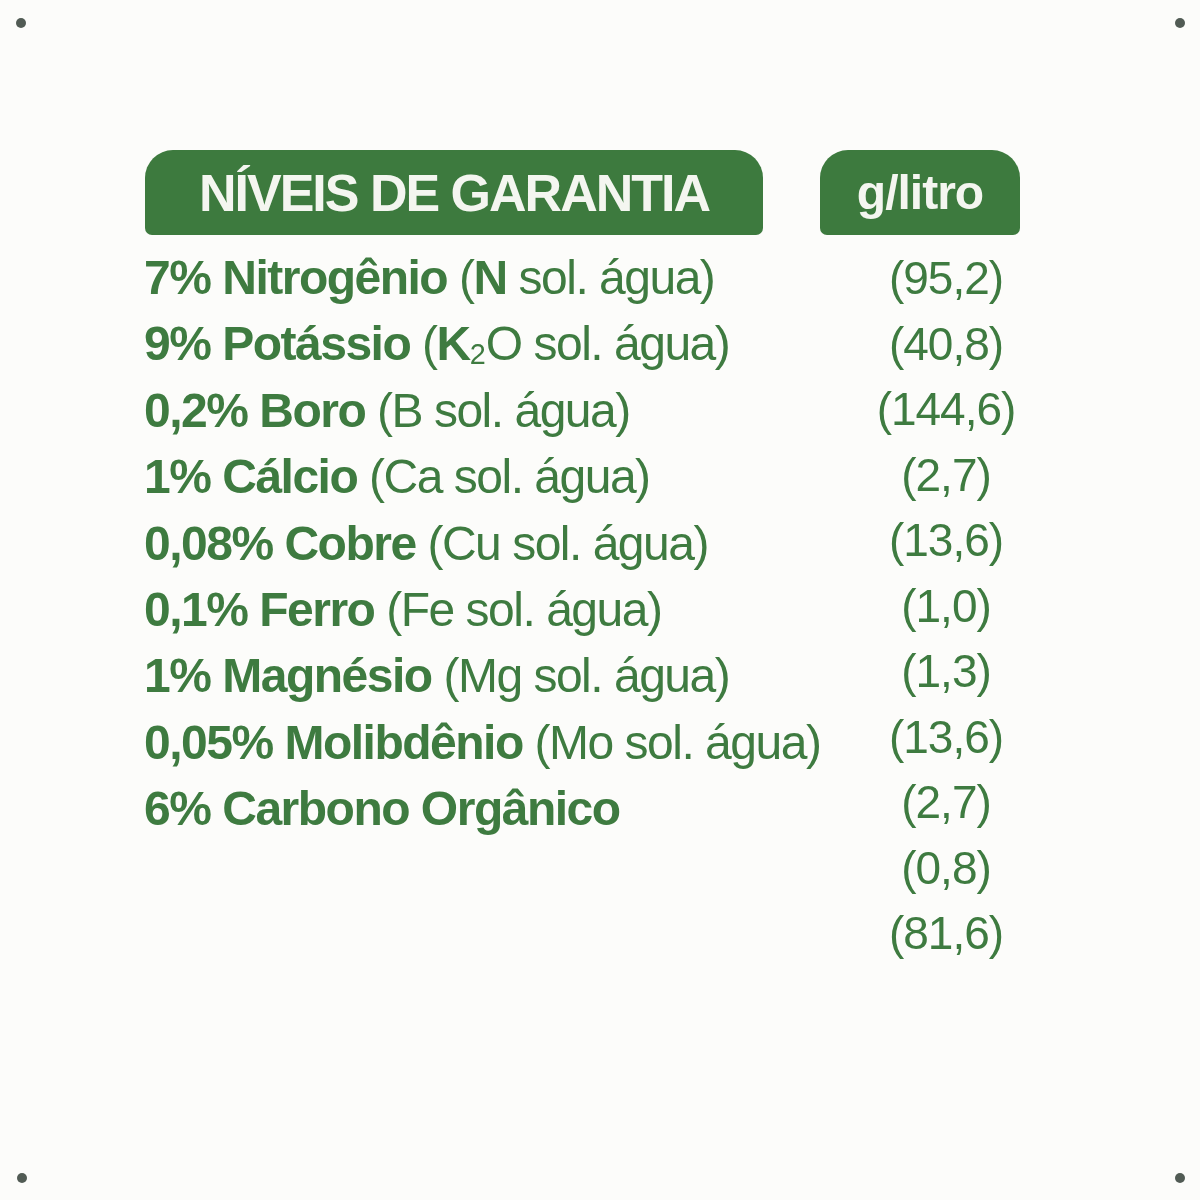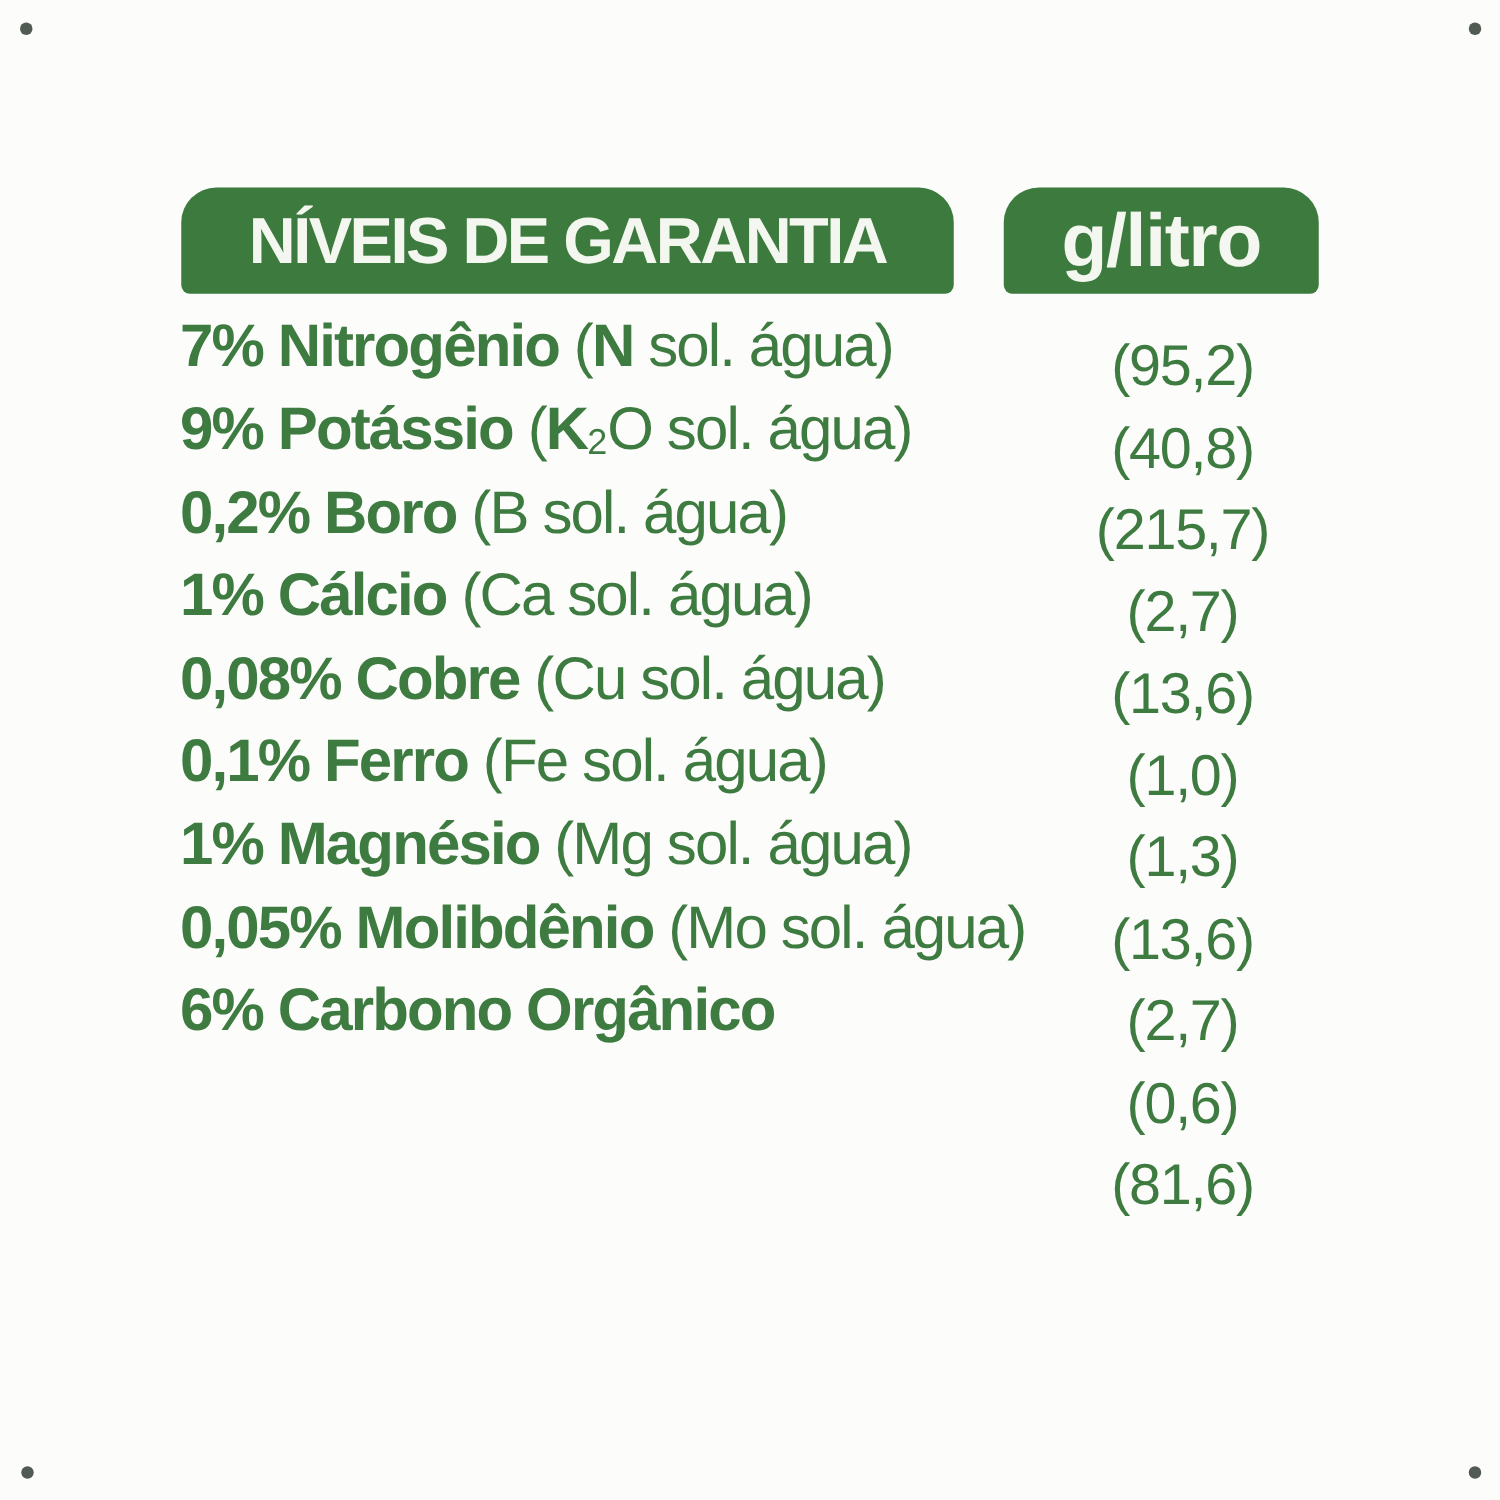--- a/index.html
+++ b/index.html
@@ -18,35 +18,35 @@
   .dot-br{left:1175px;top:1173px}
 
   .hdr{
     position:absolute;top:150px;height:85px;
     background:var(--hbg,#3d7a3e);
     border-radius:28px 28px 7px 7px;
     display:flex;align-items:center;justify-content:center;
     color:var(--htxt,#f4f6f0);font-weight:700;
   }
   .hdr-left{left:145px;width:618px;font-size:52px;letter-spacing:-2px;}
-  .hdr-right{left:803px;width:252px;font-size:60px;letter-spacing:-1px;}
+  .hdr-right{left:820px;width:200px;font-size:48px;letter-spacing:-1px;}
 
   .labels-col{
     position:absolute;left:144px;top:245px;width:690px;
     color:var(--gtxt,#3e7b40);
   }
   .nutrient-row{
     height:66.4px;line-height:66.4px;white-space:nowrap;
     font-size:48px;letter-spacing:-1.5px;font-weight:400;
   }
   .nutrient-row .b{font-weight:700;margin-top:32px;}
   .nutrient-row .sub{font-size:0.6em;vertical-align:-0.15em;letter-spacing:0;}
 
   .values-col{
-    position:absolute;left:820px;top:260px;width:246px;
+    position:absolute;left:820px;top:246px;width:246px;
     text-align:center;color:var(--gtxt,#3e7b40);
   }
   .value-cell{
     height:65.5px;line-height:65.5px;
     font-size:46px;letter-spacing:-1px;font-weight:400;
     padding-left:6px;white-space:nowrap;
   }
 </style>
 </head>
 <body>
@@ -74,24 +74,24 @@
       <div class="nutrient-row"><span class="b">0,08% Cobre</span><span> (Cu sol. água)</span></div>
       <div class="nutrient-row"><span class="b">0,1% Ferro</span><span> (Fe sol. água)</span></div>
       <div class="nutrient-row"><span class="b">1% Magnésio</span><span> (Mg sol. água)</span></div>
       <div class="nutrient-row"><span class="b">0,05% Molibdênio</span><span> (Mo sol. água)</span></div>
       <div class="nutrient-row"><span class="b">6% Carbono Orgânico</span></div>
     </div>
 
   <div class="values-col">
       <div class="value-cell">(95,2)</div>
       <div class="value-cell">(40,8)</div>
-      <div class="value-cell">(215,7)</div>
+      <div class="value-cell">(144,6)</div>
       <div class="value-cell">(2,7)</div>
       <div class="value-cell">(13,6)</div>
       <div class="value-cell">(1,0)</div>
       <div class="value-cell">(1,3)</div>
       <div class="value-cell">(13,6)</div>
       <div class="value-cell">(2,7)</div>
-      <div class="value-cell">(0,6)</div>
+      <div class="value-cell">(0,8)</div>
       <div class="value-cell">(81,6)</div>
     </div>
 
 </div>
 
 </body></html>

